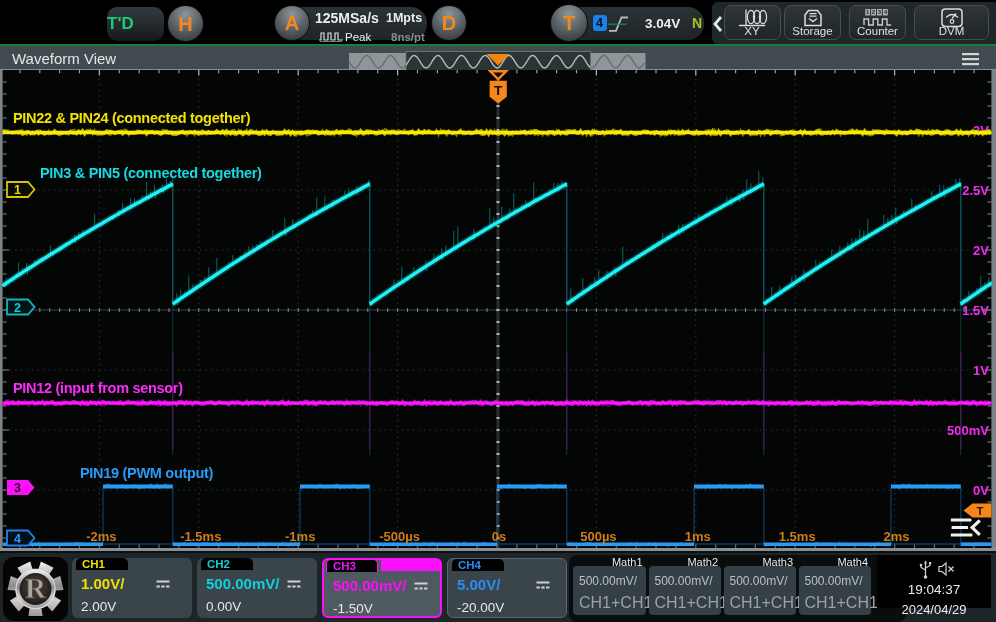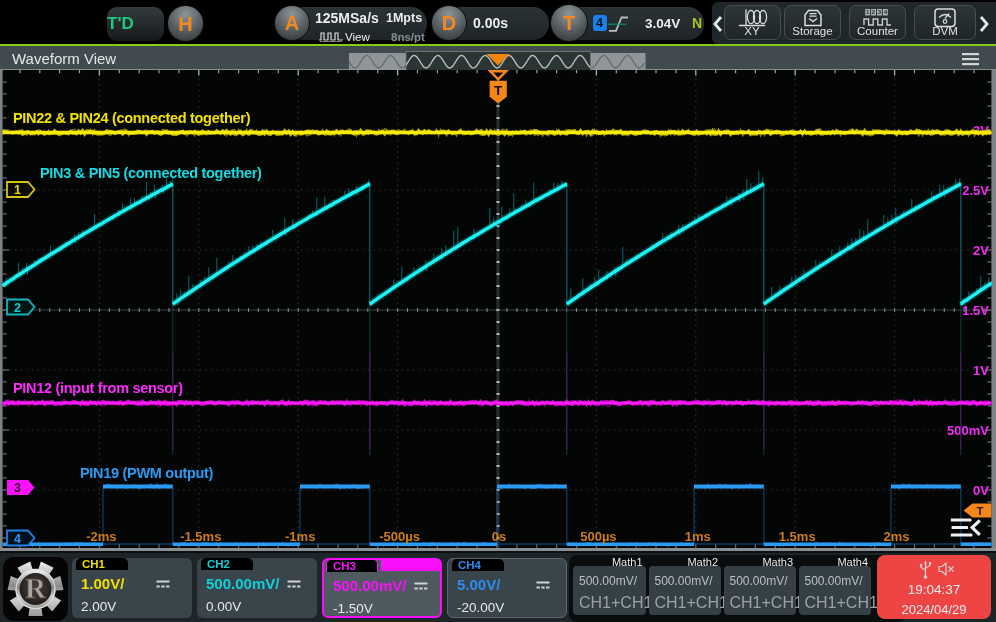--- a/index.html
+++ b/index.html
@@ -6,21 +6,21 @@
 
 #top{position:absolute;left:0;top:0;width:996px;height:46px;background:#000}
 .logo{position:absolute;left:5px;top:4px;font-family:"Liberation Serif",serif;font-weight:bold;font-size:33px;color:#f4e306;letter-spacing:-1.5px;-webkit-text-stroke:0.8px #f4e306}
 .td{position:absolute;left:107px;top:7px;width:57px;height:34px;background:linear-gradient(#343b3e,#16191b);border-radius:10px;color:#1ecb7c;font-weight:bold;font-size:17px;text-align:left;line-height:34px}
 .pill{position:absolute;top:7px;height:33px;background:linear-gradient(#2c3336,#1e2427);border-radius:16px;color:#eceeee;font-weight:bold;font-size:14px}
 .circ{position:absolute;top:4.5px;width:37px;height:37px;border-radius:50%;background:radial-gradient(circle at 50% 25%,#8d9598 0%,#5d6467 46%,#282d30 100%);border:1px solid #0b0d0e;color:#f5891d;font-weight:bold;font-size:20px;text-align:center;line-height:36px}
 .tbtn{position:absolute;top:4.5px;height:35px;width:57px;background:linear-gradient(#2e3538,#1f2528);border:1px solid #474e51;border-radius:7px}
 .tbtn span{position:absolute;bottom:1.5px;left:0;right:0;text-align:center;font-size:11.5px;color:#dde0e1}
 .tbtn svg{position:absolute;top:2.5px;left:50%;transform:translateX(-50%)}
 
-#tabbar{position:absolute;left:0;top:44px;width:996px;height:26px;background:#414a4e;border-top:2px solid #84cc16;border-bottom:1.5px solid #878d90;box-sizing:border-box}
+#tabbar{position:absolute;left:0;top:44px;width:996px;height:26px;background:#414a4e;border-top:2px solid #15803d;border-bottom:1.5px solid #878d90;box-sizing:border-box}
 #tabbar .title{position:absolute;left:12px;top:4px;font-size:15px;color:#e4e7e8}
 
 #bot{position:absolute;left:0;top:551px;width:996px;height:71px;background:#1d2528;border-top:2px solid #0c1012}
 .chbox{position:absolute;top:5px;width:120px;height:60px;background:#3a454b;border-radius:6px}
 .tab{position:absolute;left:4px;top:0;width:52px;height:12px;background:#000;border-radius:5px 5px 0 0;font-size:11.5px;font-weight:bold;line-height:12px;padding-left:6px}
 .val{position:absolute;left:9px;top:17px;font-size:15px;font-weight:bold}
 .ofs{position:absolute;left:9px;top:41px;font-size:13.5px;color:#e6e8e9}
 .dc{position:absolute;top:22px}
 .mbox{position:absolute;top:10.5px;width:72.5px;height:49px;background:#353f46;border-radius:4px}
 .mtab{position:absolute;top:-9.5px;right:3px;font-size:11px;color:#e8eaeb}
@@ -30,28 +30,25 @@
 
 <div id="top">
   <div class="td">T'D</div>
   <div class="circ" style="left:167px">H</div>
   <div class="pill" style="left:287px;width:140px">
     <span style="position:absolute;left:28px;top:3px">125MSa/s</span>
     <svg style="position:absolute;left:31px;top:23px" width="26" height="13" viewBox="0 0 26 13">
         <path d="M1,10 H3 V3 H6 V10 H8 M8,10 H10 V3 H13 V10 H15 M15,10 H17 V3 H20 V10 H25" stroke="#d7dbdc" stroke-width="1.2" fill="none"></path>
         <path d="M2,11.5 H24" stroke="#9aa0a3" stroke-width="0.8" fill="none"></path>
       </svg>
-    <span style="position:absolute;left:58px;top:24px;font-size:11.5px;font-weight:normal">View</span>
+    <span style="position:absolute;left:58px;top:24px;font-size:11.5px;font-weight:normal">Peak</span>
     <span style="position:absolute;left:99px;top:4px;font-size:12.5px">1Mpts</span>
     <span style="position:absolute;left:104px;top:24px;font-size:11.5px;font-weight:bold;color:#878e92">8ns/pt</span>
   </div>
   <div class="circ" style="left:274px;width:36px;height:36px;line-height:35px">A</div>
-  <div class="pill" style="left:444px;width:105px">
-      <span style="position:absolute;left:29px;line-height:33px">0.00s</span>
-    </div>
   <div class="circ" style="left:431px;width:36px;height:36px;line-height:35px">D</div>
   <div class="pill" style="left:563px;width:141px">
     <div style="position:absolute;left:29.5px;top:8px;width:14px;height:16px;background:#1b80ea;border-radius:3px;color:#04121f;font-size:12.5px;font-weight:bold;text-align:center;line-height:16px">4</div>
     <svg style="position:absolute;left:45px;top:8px" width="22" height="19" viewBox="0 0 22 19">
         <path d="M1,15.8 H8 L13.5,2.5 H20" stroke="#b8bcbe" stroke-width="1.8" fill="none"></path>
         <path d="M0,9.2 H18.5" stroke="#0f9060" stroke-width="1.2" fill="none"></path>
       </svg>
     <span style="position:absolute;left:82px;line-height:33px;font-size:13.5px">3.04V</span>
     <span style="position:absolute;left:129px;line-height:33px;font-size:14px;color:#a8c41c">N</span>
   </div>
@@ -91,21 +88,21 @@
         <g fill="#22272a" font-size="6" font-weight="bold" text-anchor="middle">
           <text x="5.6" y="6.4">1</text>
           <text x="11.5" y="6.4">2</text>
           <text x="17.4" y="6.4">3</text>
           <text x="23.3" y="6.4">4</text>
         </g>
         <path d="M2,17 V11 H6.6 V17 H11.2 V11 H15.8 V17 H20.4 V11 H25 V17 H29" stroke="#c8cccd" stroke-width="1.4" fill="none"></path>
       </svg>
       <span>Counter</span>
     </div>
-  <div class="tbtn" style="left:914px;width:62px">
+  <div class="tbtn" style="left:914px;width:75px">
       <svg width="24" height="21" viewBox="0 0 24 21">
         <rect x="2" y="1" width="20" height="17.5" rx="3.2" stroke="#d8dcdd" stroke-width="1.5" fill="none"></rect>
         <path d="M6,9.5 Q12,3.5 18,9.5" stroke="#d8dcdd" stroke-width="1.2" fill="none"></path>
         <path d="M12,10.5 L16,5.5" stroke="#d8dcdd" stroke-width="1.3" fill="none"></path>
         <circle cx="12" cy="13.5" r="1.8" stroke="#d8dcdd" stroke-width="1.2" fill="none"></circle>
       </svg>
       <span>DVM</span>
     </div>
 </div>
 
@@ -327,21 +324,21 @@
         <div class="mtab">Math3</div>
         <div class="mval">500.00mV/</div>
         <div class="msrc">CH1+CH1</div>
       </div>
       <div class="mbox" style="left:229.5px">
         <div class="mtab">Math4</div>
         <div class="mval">500.00mV/</div>
         <div class="msrc">CH1+CH1</div>
       </div>
   </div>
-  <div class="abs" style="left:877px;top:2px;width:114px;height:64px;background:#ef4444;border-radius:8px">
+  <div class="abs" style="left:877px;top:2px;width:114px;height:53px;background:#000000;border-radius:0">
     <svg class="abs" style="left:41px;top:5px" width="15" height="20" viewBox="0 0 15 20">
         <g stroke="#cfd3d4" fill="none" stroke-width="1.2">
           <path d="M7.5,3 V16"></path>
           <path d="M7.5,10 L3,7.5 V6"></path>
           <path d="M7.5,8 L12,5.5 V4"></path>
         </g>
         <path d="M6,3.5 L9,3.5 L7.5,0.5 Z" fill="#cfd3d4"></path>
         <circle cx="3" cy="5" r="1.3" fill="#cfd3d4"></circle>
         <rect x="11" y="2" width="2.2" height="2.2" fill="#cfd3d4"></rect>
         <circle cx="7.5" cy="17" r="1.8" fill="#cfd3d4"></circle>

